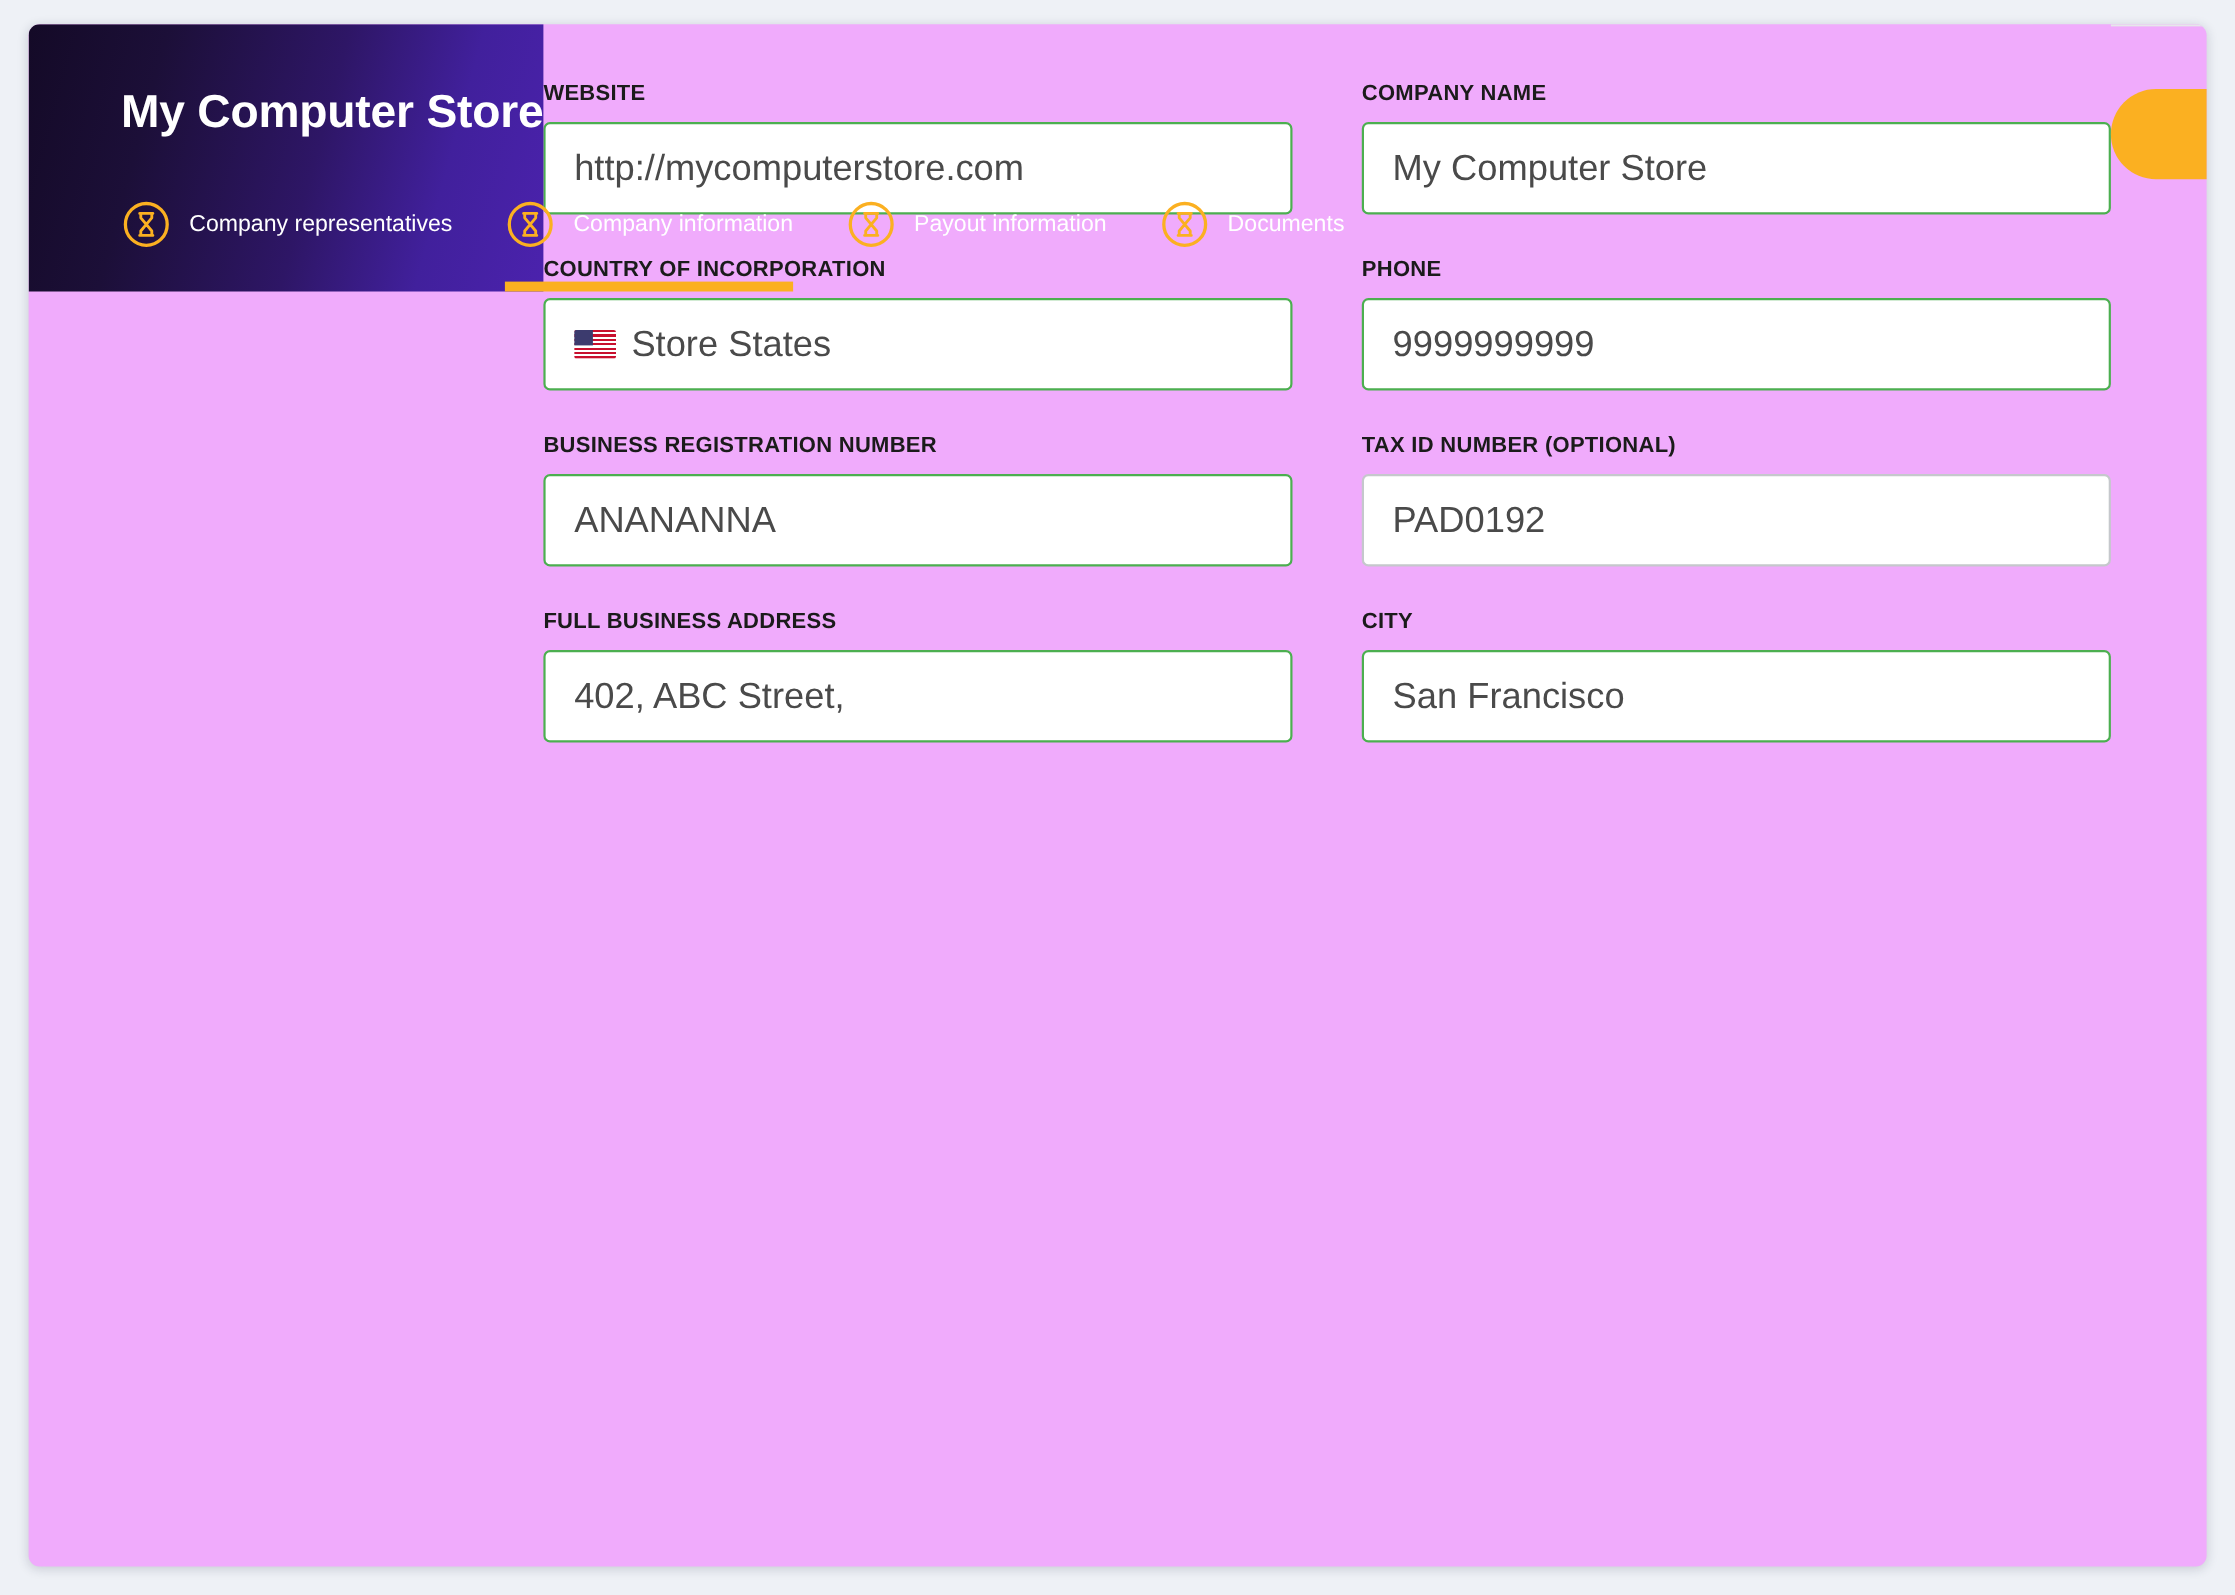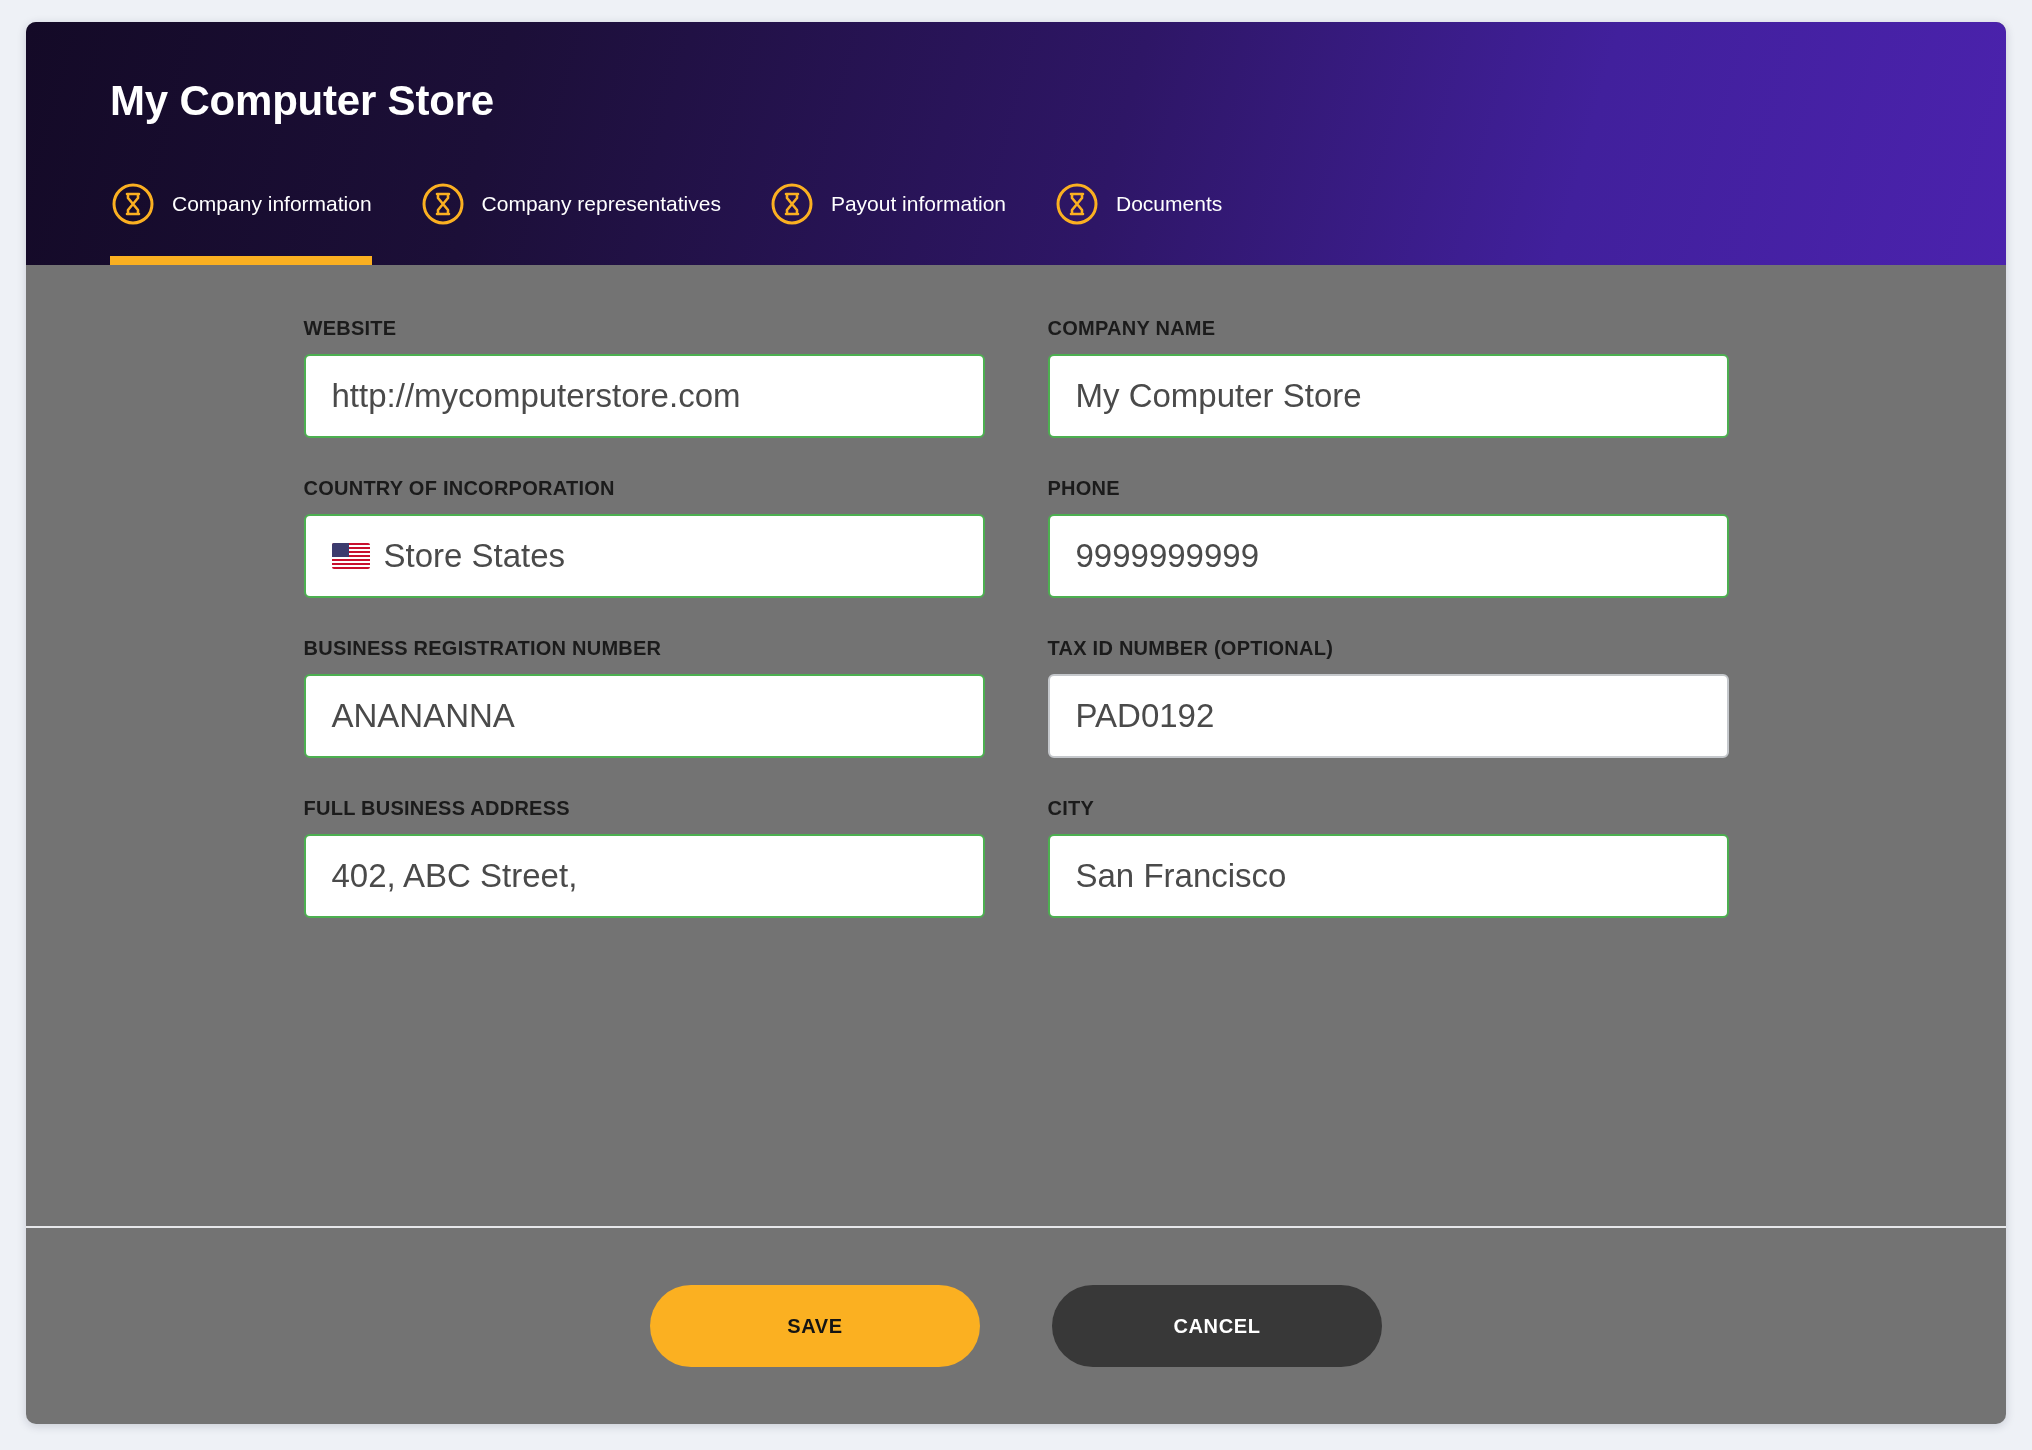--- a/index.html
+++ b/index.html
@@ -15,26 +15,25 @@
     width: 2032px;
     height: 1450px;
     background: #eef1f6;
     padding: 22px 26px 26px 26px;
     display: flex;
     justify-content: center;
   }
 
   .card {
     width: 100%;
-    background: #737373;
+    background: #f0abfc;
     border-radius: 10px;
     box-shadow: 0 2px 10px rgba(30, 35, 60, 0.18);
     overflow: hidden;
     display: flex;
-    flex-direction: column;
   }
 
   
   .header {
     position: relative;
     height: 243px;
     background: linear-gradient(105deg, #140a27 0%, #1c0f38 24%, #2e1666 55%, #41209c 78%, #4b22ad 100%);
     flex: 0 0 auto;
     padding: 0 0 0 84px;
   }
@@ -213,49 +212,49 @@
 <body>
 
 <div class="page">
   <div class="card">
 
     <div class="header">
       <div class="header-title">My Computer Store</div>
 
       <div class="tabs">
 
+        <div class="tab">
+          <span class="tab-icon">
+            <svg viewBox="0 0 46 46" width="46" height="46" xmlns="http://www.w3.org/2000/svg">
+              <circle cx="23" cy="23" r="19" fill="none" stroke="#fbb021" stroke-width="3"></circle>
+              <path d="M17 13 H29 M17 33 H29 M18 13 L18 17 L23 23 L28 17 L28 13 M18 33 L18 29 L23 23 L28 29 L28 33" fill="none" stroke="#fbb021" stroke-width="2.6" stroke-linejoin="round" stroke-linecap="round"></path>
+            </svg>
+          </span>
+          <span class="tab-label">Company representatives</span>
+
+        </div>
+
         <div class="tab active">
           <span class="tab-icon">
             <svg viewBox="0 0 46 46" width="46" height="46" xmlns="http://www.w3.org/2000/svg">
               <circle cx="23" cy="23" r="19" fill="none" stroke="#fbb021" stroke-width="3"></circle>
               <path d="M17 13 H29 M17 33 H29 M18 13 L18 17 L23 23 L28 17 L28 13 M18 33 L18 29 L23 23 L28 29 L28 33" fill="none" stroke="#fbb021" stroke-width="2.6" stroke-linejoin="round" stroke-linecap="round"></path>
             </svg>
           </span>
           <span class="tab-label">Company information</span>
           <span class="tab-underline"></span>
         </div>
 
         <div class="tab">
           <span class="tab-icon">
             <svg viewBox="0 0 46 46" width="46" height="46" xmlns="http://www.w3.org/2000/svg">
               <circle cx="23" cy="23" r="19" fill="none" stroke="#fbb021" stroke-width="3"></circle>
               <path d="M17 13 H29 M17 33 H29 M18 13 L18 17 L23 23 L28 17 L28 13 M18 33 L18 29 L23 23 L28 29 L28 33" fill="none" stroke="#fbb021" stroke-width="2.6" stroke-linejoin="round" stroke-linecap="round"></path>
             </svg>
           </span>
-          <span class="tab-label">Company representatives</span>
-
-        </div>
-
-        <div class="tab">
-          <span class="tab-icon">
-            <svg viewBox="0 0 46 46" width="46" height="46" xmlns="http://www.w3.org/2000/svg">
-              <circle cx="23" cy="23" r="19" fill="none" stroke="#fbb021" stroke-width="3"></circle>
-              <path d="M17 13 H29 M17 33 H29 M18 13 L18 17 L23 23 L28 17 L28 13 M18 33 L18 29 L23 23 L28 29 L28 33" fill="none" stroke="#fbb021" stroke-width="2.6" stroke-linejoin="round" stroke-linecap="round"></path>
-            </svg>
-          </span>
           <span class="tab-label">Payout information</span>
 
         </div>
 
         <div class="tab">
           <span class="tab-icon">
             <svg viewBox="0 0 46 46" width="46" height="46" xmlns="http://www.w3.org/2000/svg">
               <circle cx="23" cy="23" r="19" fill="none" stroke="#fbb021" stroke-width="3"></circle>
               <path d="M17 13 H29 M17 33 H29 M18 13 L18 17 L23 23 L28 17 L28 13 M18 33 L18 29 L23 23 L28 29 L28 33" fill="none" stroke="#fbb021" stroke-width="2.6" stroke-linejoin="round" stroke-linecap="round"></path>
             </svg>

